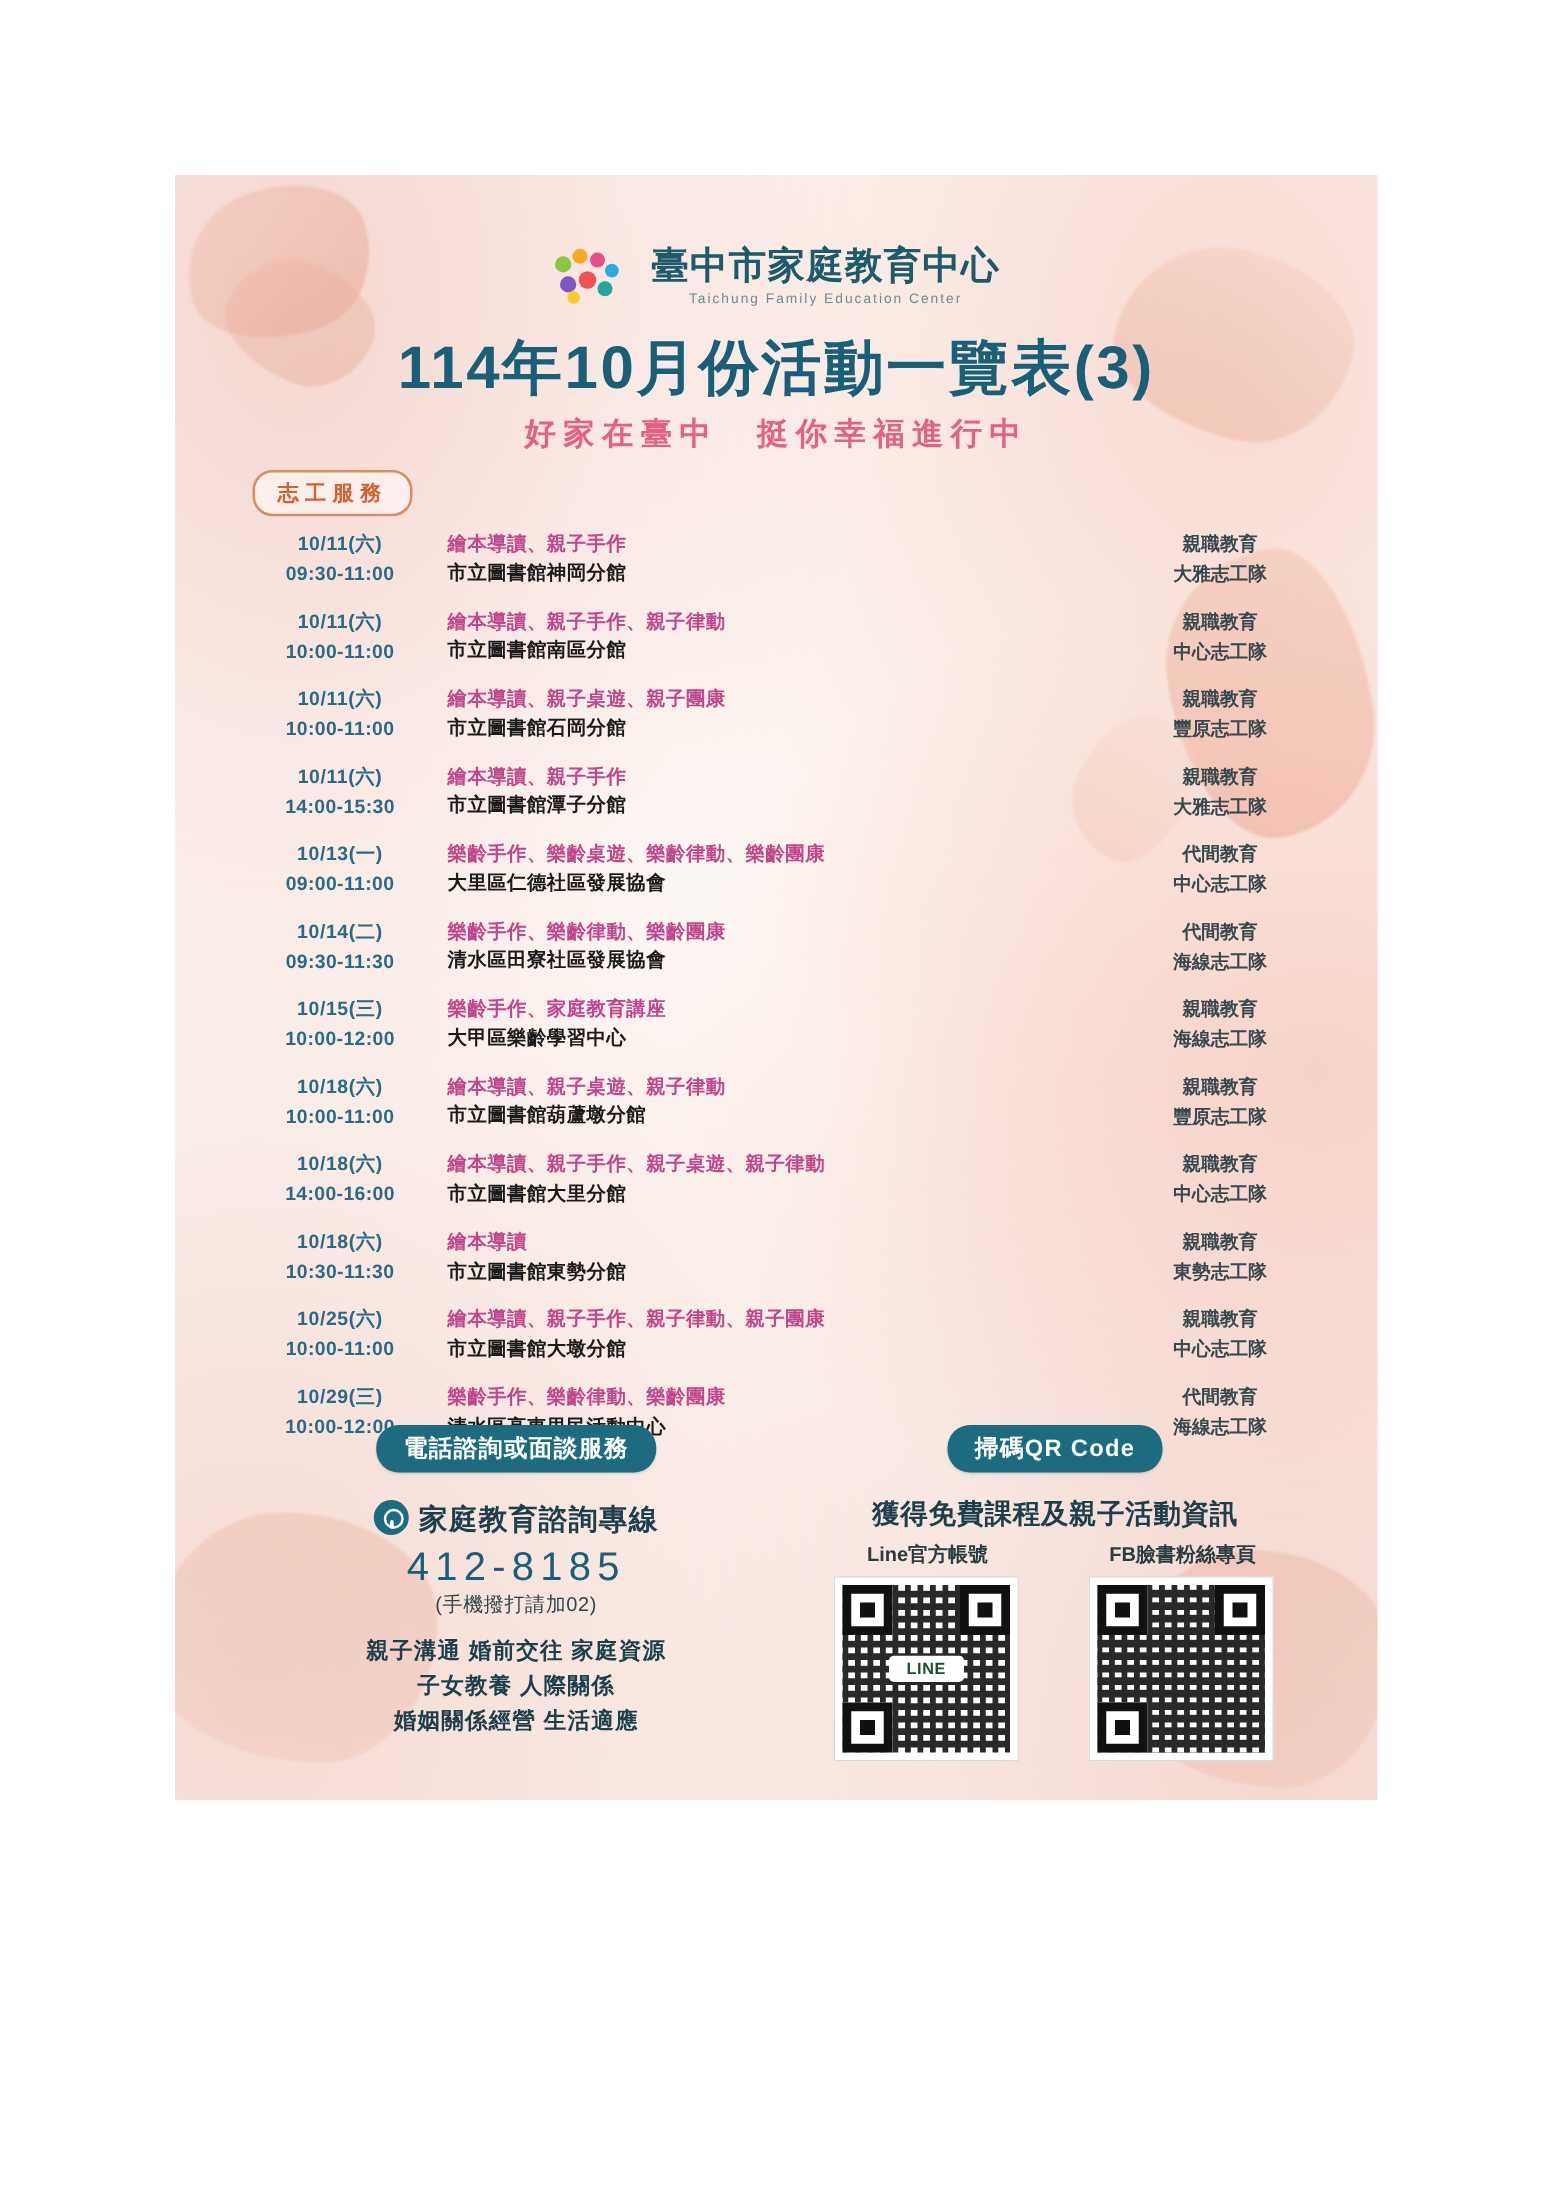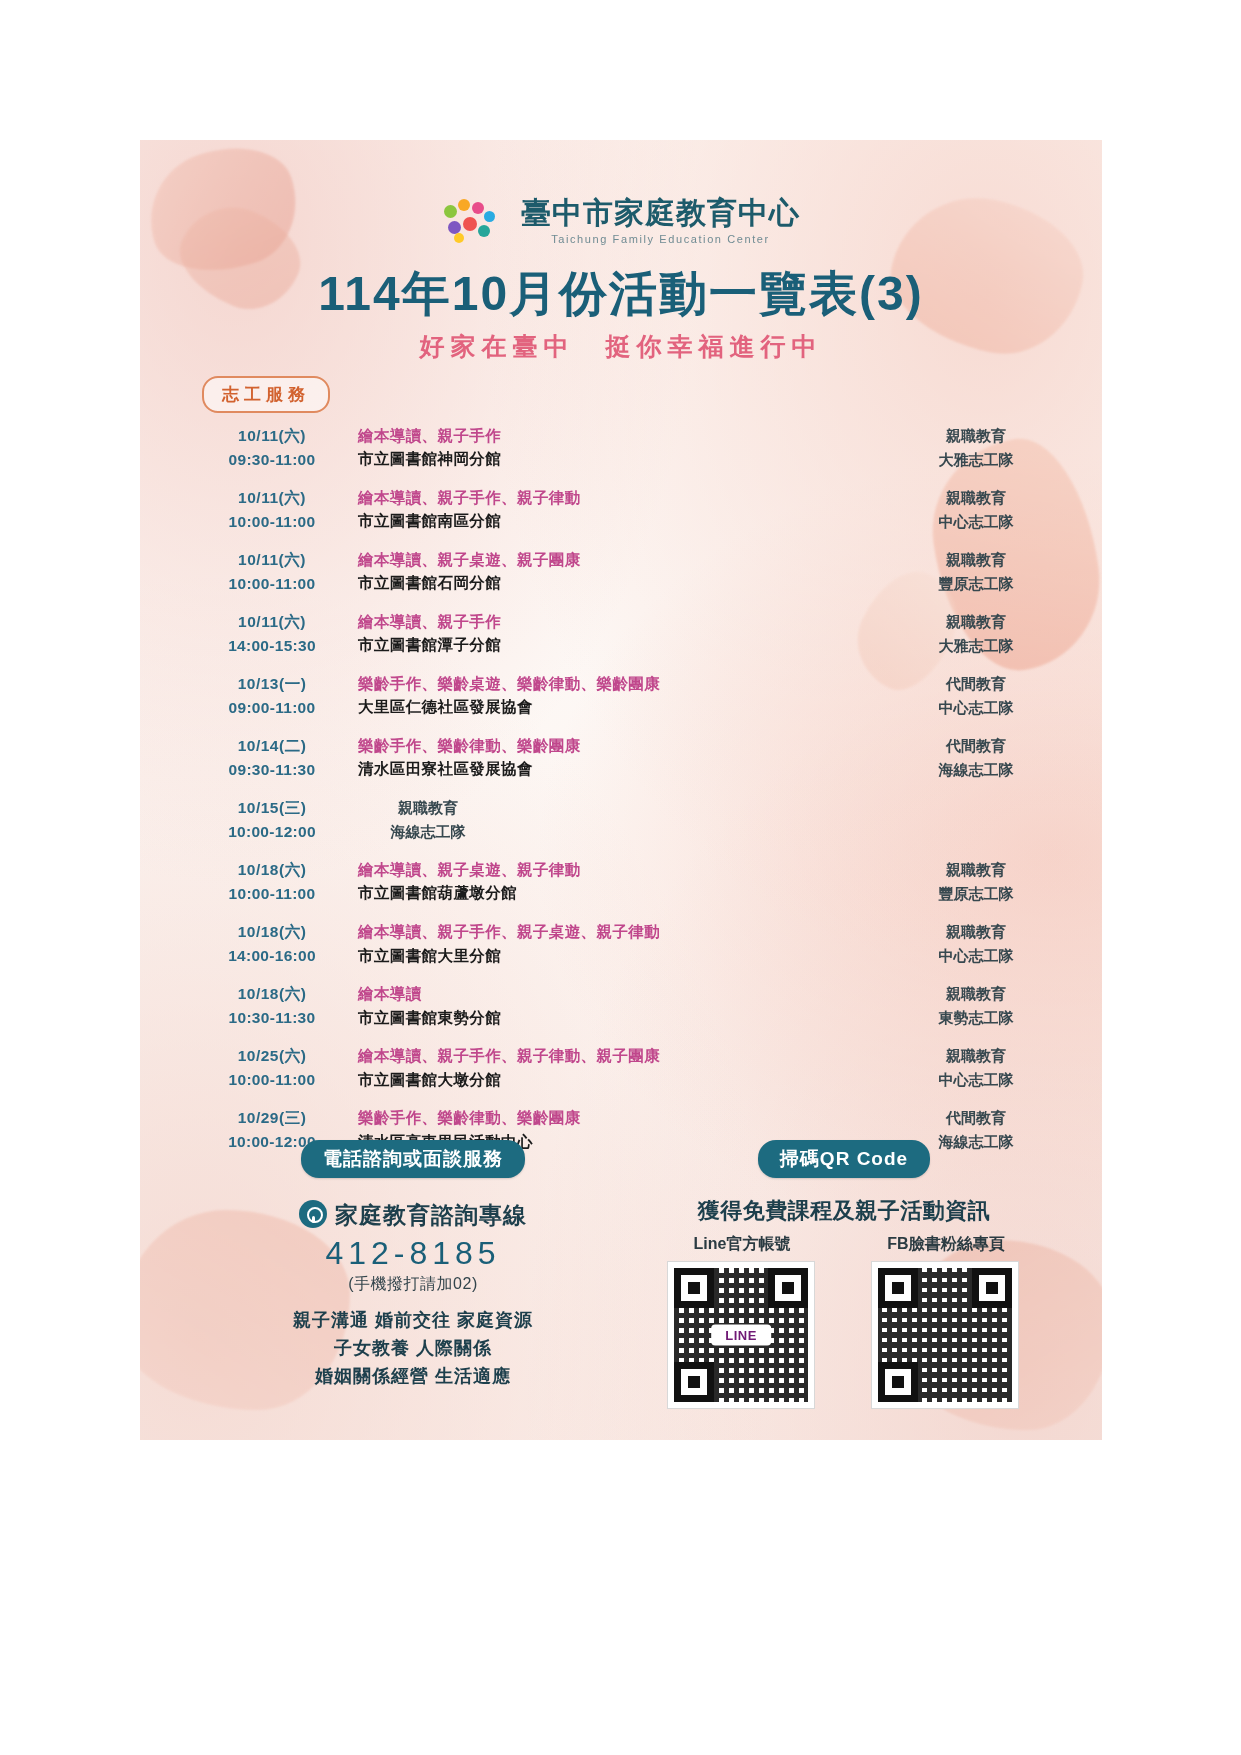--- a/index.html
+++ b/index.html
@@ -215,21 +215,21 @@
   }
   .qr-eye::after {
     content: ""; position: absolute; inset: 7px; background: #111;
   }
   .qr-eye.tl { left: 6px; top: 6px; }
   .qr-eye.tr { right: 6px; top: 6px; }
   .qr-eye.bl { left: 6px; bottom: 6px; }
   .qr-center {
     position: absolute; left: 50%; top: 50%; transform: translate(-50%,-50%);
     background: #fff; padding: 3px 14px; border-radius: 4px;
-    font-size: 13px; font-weight: 700; color: #701a75; letter-spacing: .5px;
+    font-size: 13px; font-weight: 700; color: #14532d; letter-spacing: .5px;
   }
 </style>
 </head>
 <body>
 
 <div id="poster">
 
   <div class="leaf l1"></div>
   <div class="leaf l2"></div>
   <div class="leaf l3"></div>
@@ -349,20 +349,24 @@
       <div class="col-right">
         <div>代間教育</div>
         <div>海線志工隊</div>
       </div>
     </div>
 
     <div class="row">
       <div class="col-date">
         <div class="d-day">10/15(三)</div>
         <div class="d-time">10:00-12:00</div>
+      </div>
+      <div class="col-main">
+        <div class="m-topic">樂齡手作、家庭教育講座</div>
+        <div class="m-place">大甲區樂齡學習中心</div>
       </div>
       <div class="col-right">
         <div>親職教育</div>
         <div>海線志工隊</div>
       </div>
     </div>
 
     <div class="row">
       <div class="col-date">
         <div class="d-day">10/18(六)</div>

